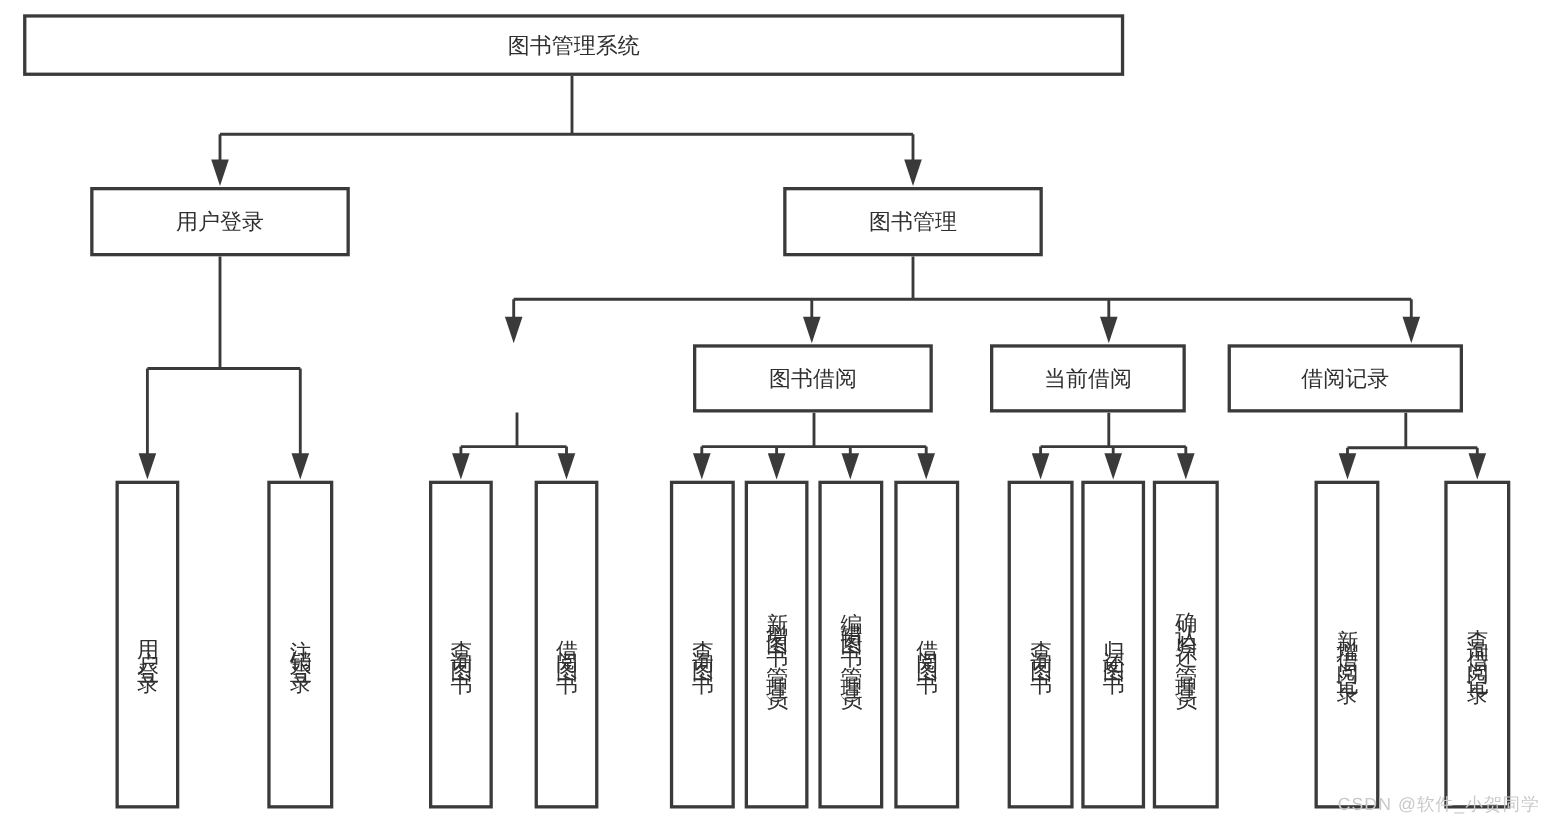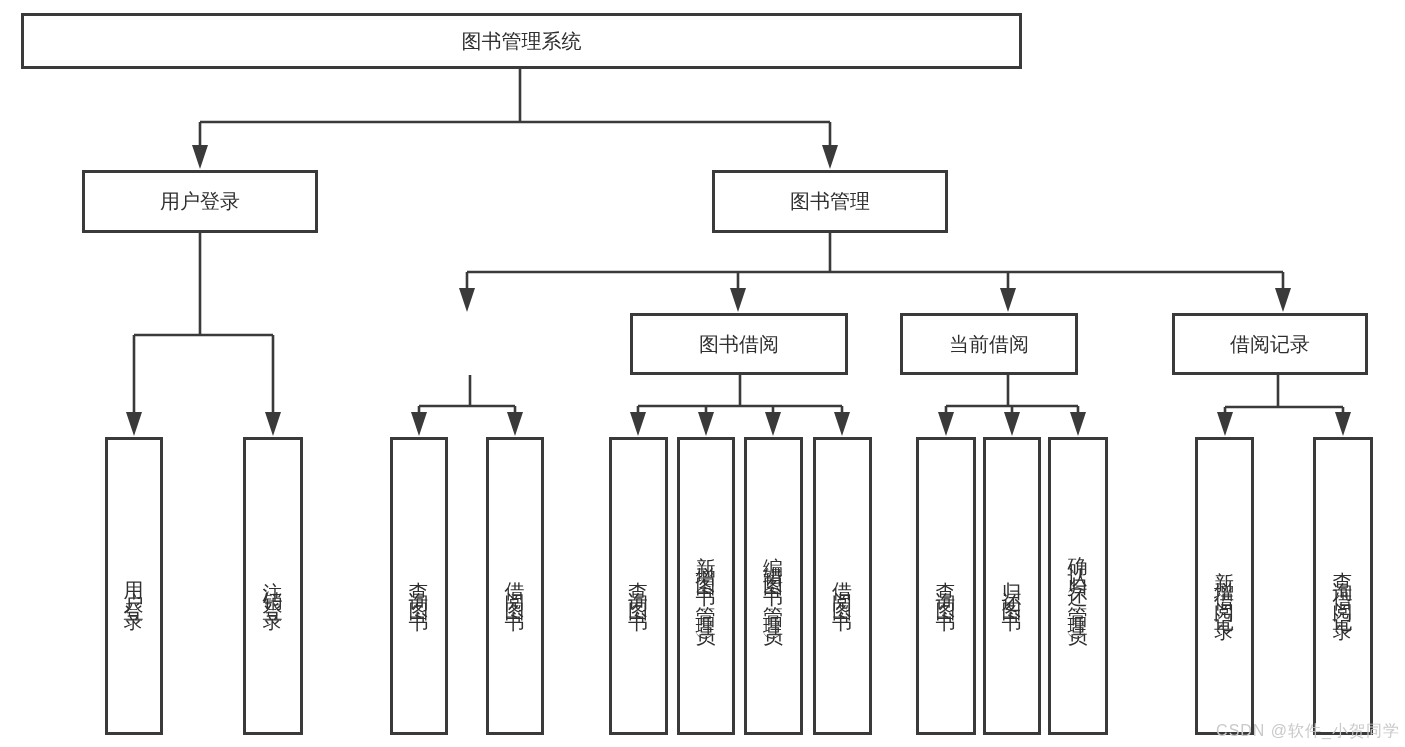--- a/index.html
+++ b/index.html
@@ -95,21 +95,21 @@
   <div class="box" style="left:712px;top:170px;width:236px;height:63px">
     <span>图书管理</span>
   </div>
 
   <div class="box" style="left:630px;top:313px;width:218px;height:62px">
     <span>图书借阅</span>
   </div>
   <div class="box" style="left:900px;top:313px;width:178px;height:62px">
     <span>当前借阅</span>
   </div>
-  <div class="box" style="left:1172px;top:313px;width:196px;height:62px">
+  <div class="box" style="left:1116px;top:313px;width:214px;height:62px">
     <span>借阅记录</span>
   </div>
 
   <div class="box" style="left:105px;top:437px;width:58px;height:298px">
     <span class="vtext">用户登录</span>
   </div>
   <div class="box" style="left:243px;top:437px;width:60px;height:298px">
     <span class="vtext">注销登录</span>
   </div>
 

